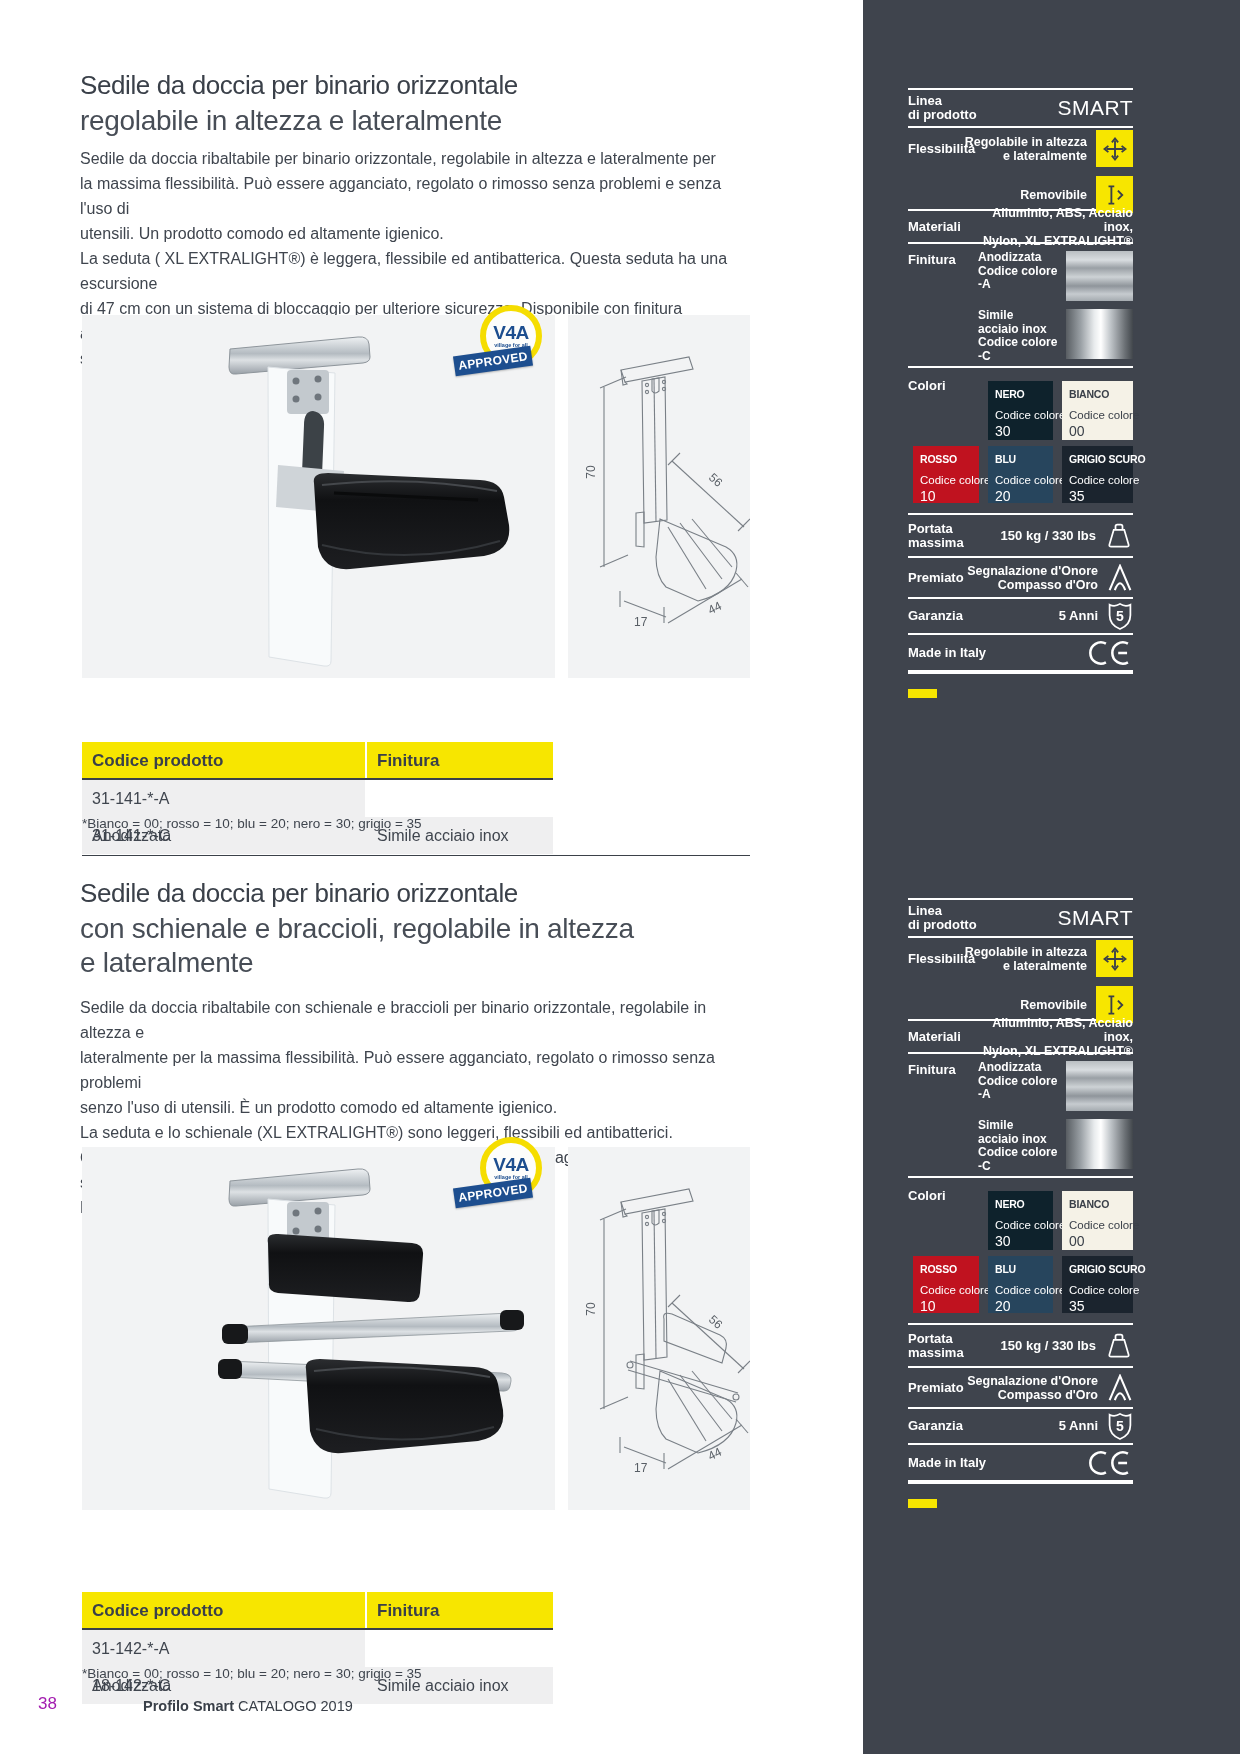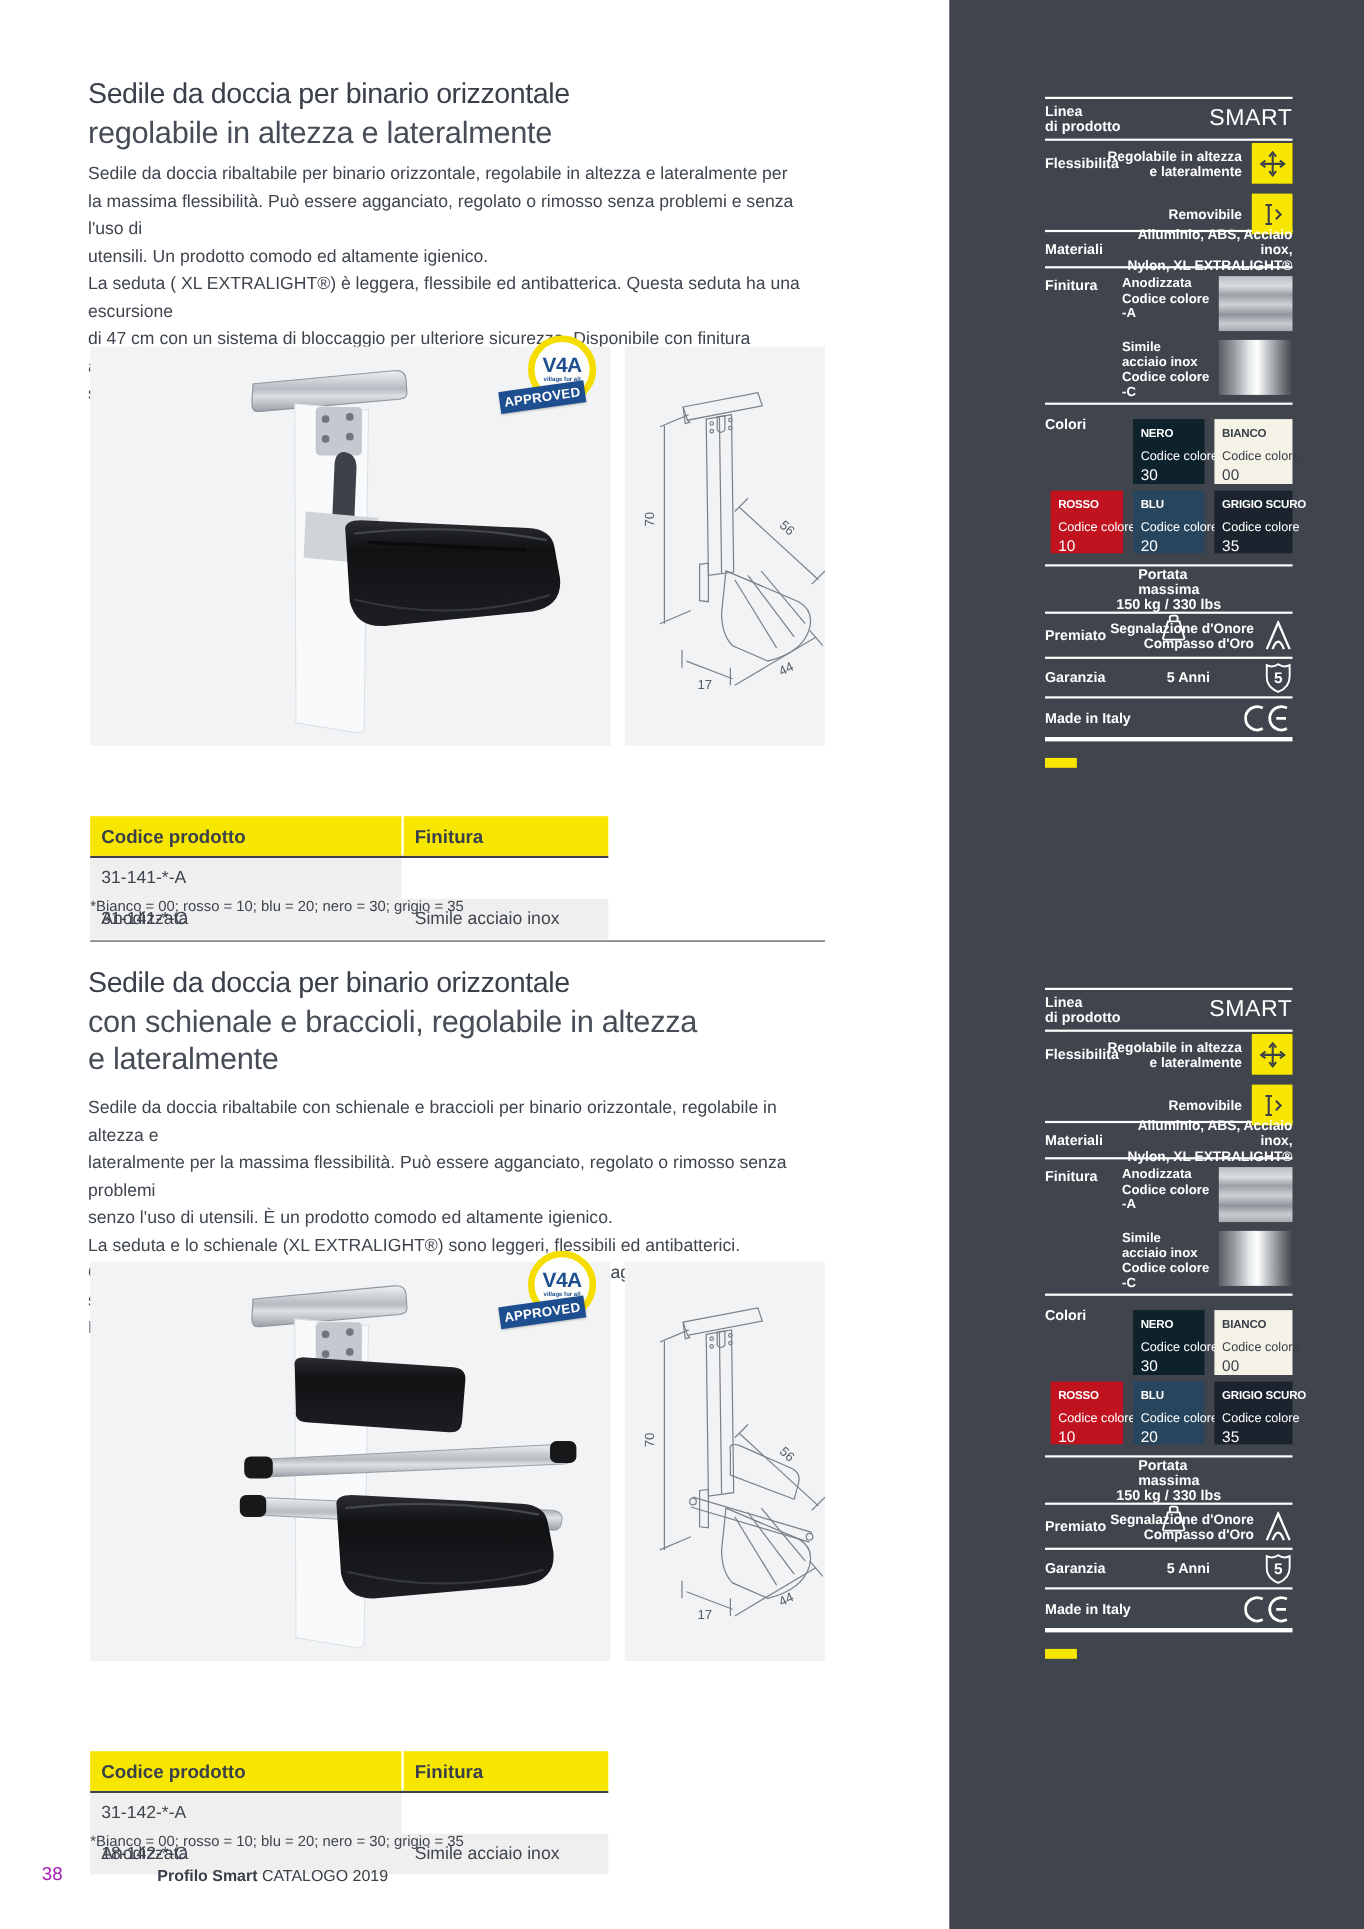--- a/index.html
+++ b/index.html
@@ -41,21 +41,21 @@
   .footnote { position:absolute; left:82px; font-size:13.5px; color:#3f454e; }
   .divider { position:absolute; left:82px; width:668px; height:1px; background:#3b4149; }
 
   
   .page-num { position:absolute; left:38px; top:1694px; font-size:17px; color:#a21caf; }
   .footer-brand { position:absolute; left:143px; top:1698px; font-size:14.5px; color:#3a4049; }
   .footer-brand .b { font-weight:700; }
 
   
   .sidebar { position:absolute; left:863px; top:0; width:377px; height:1754px; background:#3f444d; }
-  .spec-slot { position:absolute; left:45px; width:225px;margin-left:42px; }
+  .spec-slot { position:absolute; left:45px; width:225px; }
   .spec-block { width:225px; color:#ffffff; }
   .spec-rows { border-top:2px solid #ffffff; border-bottom:4px solid #ffffff; }
   .srow { position:relative; border-bottom:2px solid #ffffff; }
   .srow:last-child { border-bottom:none; }
   .slabel { font-size:13px; font-weight:700; line-height:14px; }
   .sval { font-size:12.5px; font-weight:700; line-height:14px; text-align:right; }
 
   .r-linea { height:38px; display:flex; align-items:center; justify-content:space-between; }
   .linea-value { font-size:21px; font-weight:400; letter-spacing:0.5px; }
 
@@ -74,23 +74,23 @@
   .sw-anodized { background:linear-gradient(180deg,#b9bec2 0%,#d9dde0 18%,#9aa0a5 34%,#cdd2d5 52%,#8f959b 70%,#c6cbcf 86%,#a5abb0 100%); }
   .sw-inox { background:linear-gradient(90deg,#585d62 0%,#9aa0a5 22%,#e8ebed 42%,#ffffff 52%,#c2c7cb 66%,#6b7075 88%,#41464b 100%); }
 
   .r-colori { height:147px; }
   .r-colori .slabel { position:absolute; left:0; top:11px; }
   .col-swatch { position:absolute; padding:7px 0 0 7px; }
   .col-swatch .nm { font-size:10.5px; font-weight:700; letter-spacing:-0.2px; white-space:nowrap; }
   .col-swatch .cl { font-size:11.5px; margin-top:9px; white-space:nowrap; }
   .col-swatch .cd { font-size:14px; margin-top:2px; }
 
-  .r-portata { height:43px; display:flex; align-items:center;flex-direction:column; }
+  .r-portata { height:43px; display:flex; align-items:center; }
   .r-premiato { height:41px; display:flex; align-items:center; }
-  .r-garanzia { height:36px; display:flex; align-items:center;gap:40px; }
+  .r-garanzia { height:36px; display:flex; align-items:center; }
   .r-made { height:35px; display:flex; align-items:center; }
   .grow { flex:1; }
   .sicon { margin-left:9px; flex:0 0 auto; display:flex; align-items:center; }
 
   .yellow-dash { width:29px; height:9px; background:#f7e600; margin-top:15px; }
 </style>
 </head>
 <body>
 
 <div class="page">

